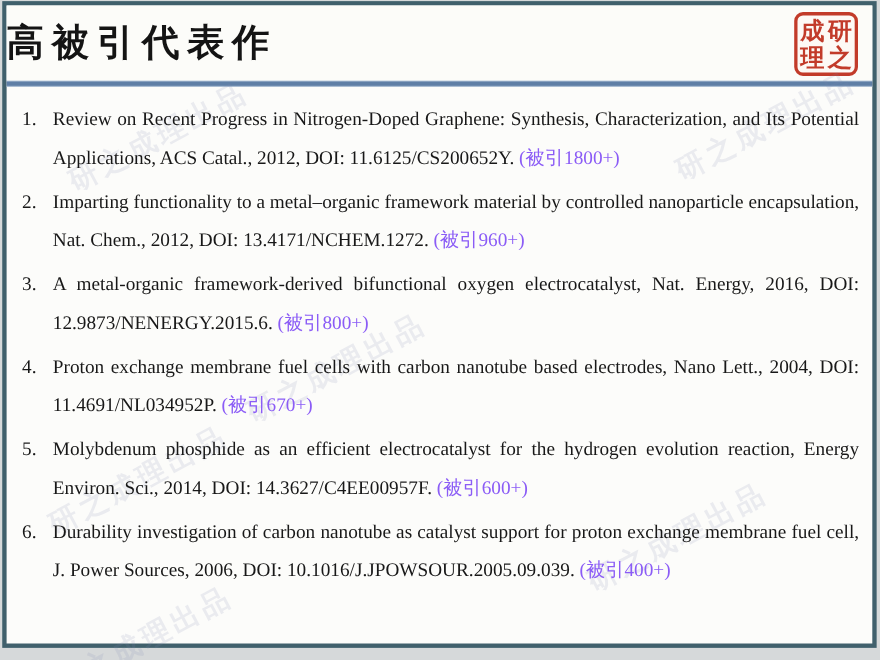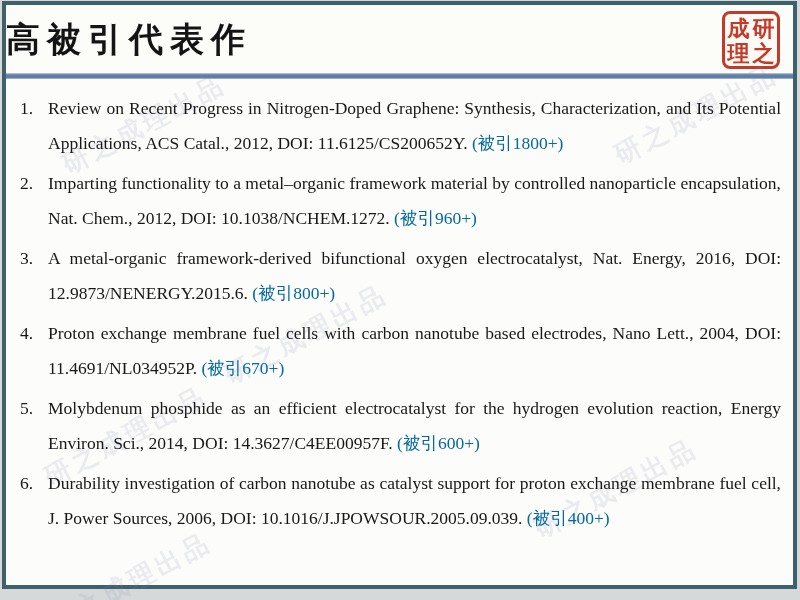--- a/index.html
+++ b/index.html
@@ -48,21 +48,21 @@
 
   
   .body { position:relative; padding:12px 12px 0 12px; }
   ol.papers { list-style:none; margin:0; padding:0; position:relative; z-index:2; }
   ol.papers li {
     position:relative; padding-left:30px; margin-bottom:5px;
     text-align:justify;
     font-size:17.5px; line-height:35px; color:#181818;
   }
   ol.papers .num { position:absolute; left:2px; top:0; }
-  ol.papers .cite { color:#0369a1; }
+  ol.papers .cite { color:#8b5cf6; }
 
   
   .wm {
     position:absolute; z-index:1;
     color:rgba(128,138,176,0.14);
     font-size:26px; letter-spacing:4px; font-weight:bold;
     transform:rotate(-28deg);
     white-space:nowrap; pointer-events:none;
     font-family:"DejaVu Serif", serif;
   }
@@ -99,21 +99,21 @@
       <span class="wm wm6">研之成理出品</span>
 
       <ol class="papers">
         <li>
           <span class="num">1.</span>
           <span class="txt">Review on Recent Progress in Nitrogen-Doped Graphene: Synthesis, Characterization, and Its Potential Applications, ACS Catal., 2012, DOI: 11.6125/CS200652Y.</span>
           <span class="cite">(被引1800+)</span>
         </li>
         <li>
           <span class="num">2.</span>
-          <span class="txt">Imparting functionality to a metal–organic framework material by controlled nanoparticle encapsulation, Nat. Chem., 2012, DOI: 10.1038/NCHEM.1272.</span>
+          <span class="txt">Imparting functionality to a metal–organic framework material by controlled nanoparticle encapsulation, Nat. Chem., 2012, DOI: 13.4171/NCHEM.1272.</span>
           <span class="cite">(被引960+)</span>
         </li>
         <li>
           <span class="num">3.</span>
           <span class="txt">A metal-organic framework-derived bifunctional oxygen electrocatalyst, Nat. Energy, 2016, DOI: 12.9873/NENERGY.2015.6.</span>
           <span class="cite">(被引800+)</span>
         </li>
         <li>
           <span class="num">4.</span>
           <span class="txt">Proton exchange membrane fuel cells with carbon nanotube based electrodes, Nano Lett., 2004, DOI: 11.4691/NL034952P.</span>

